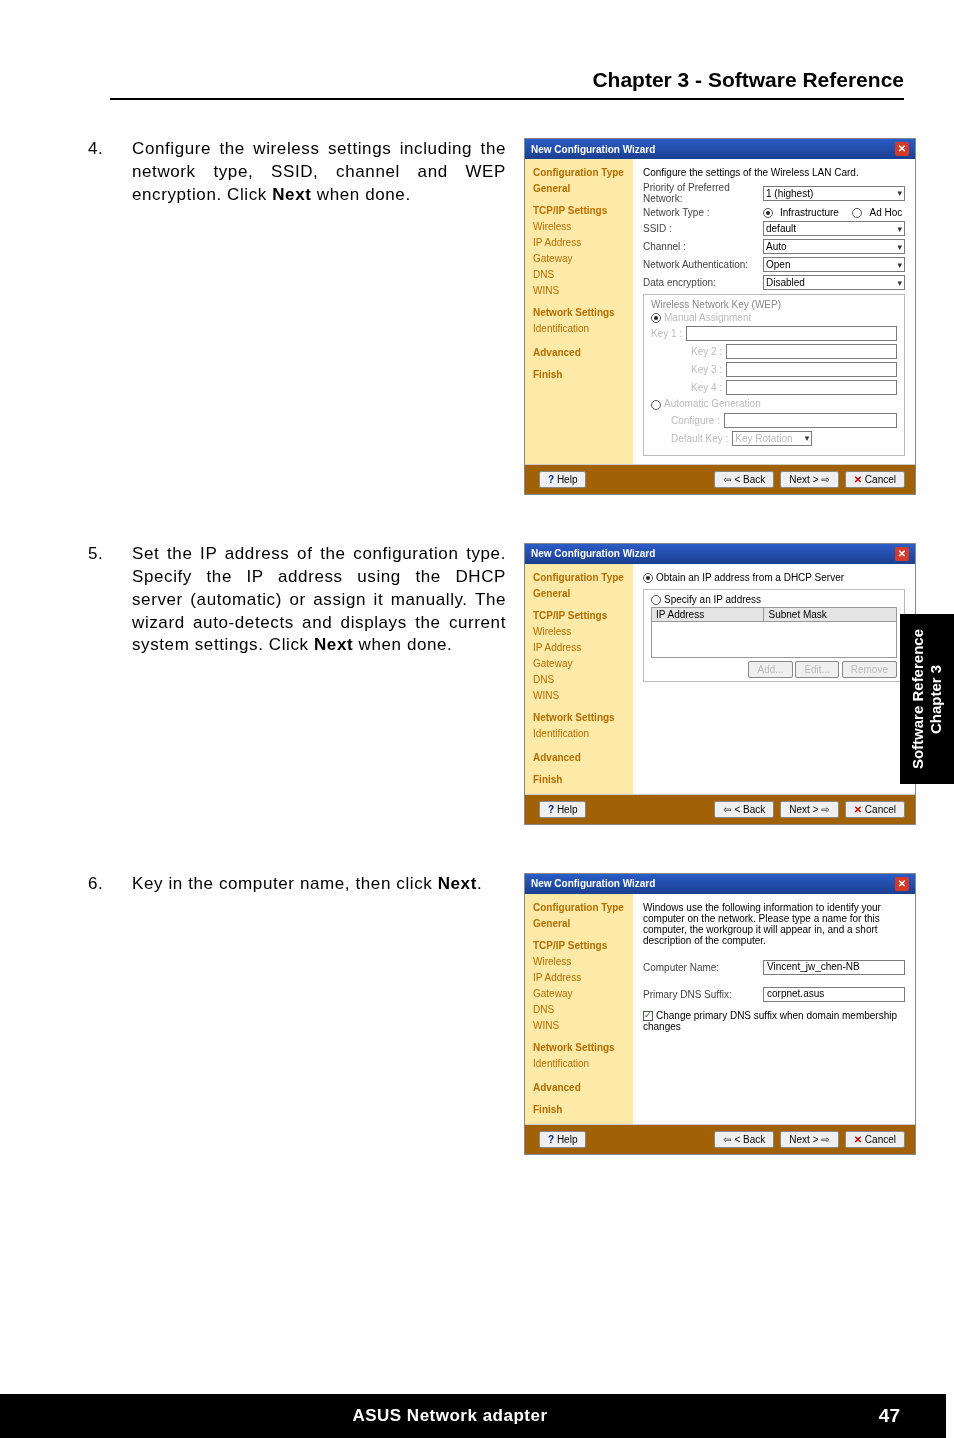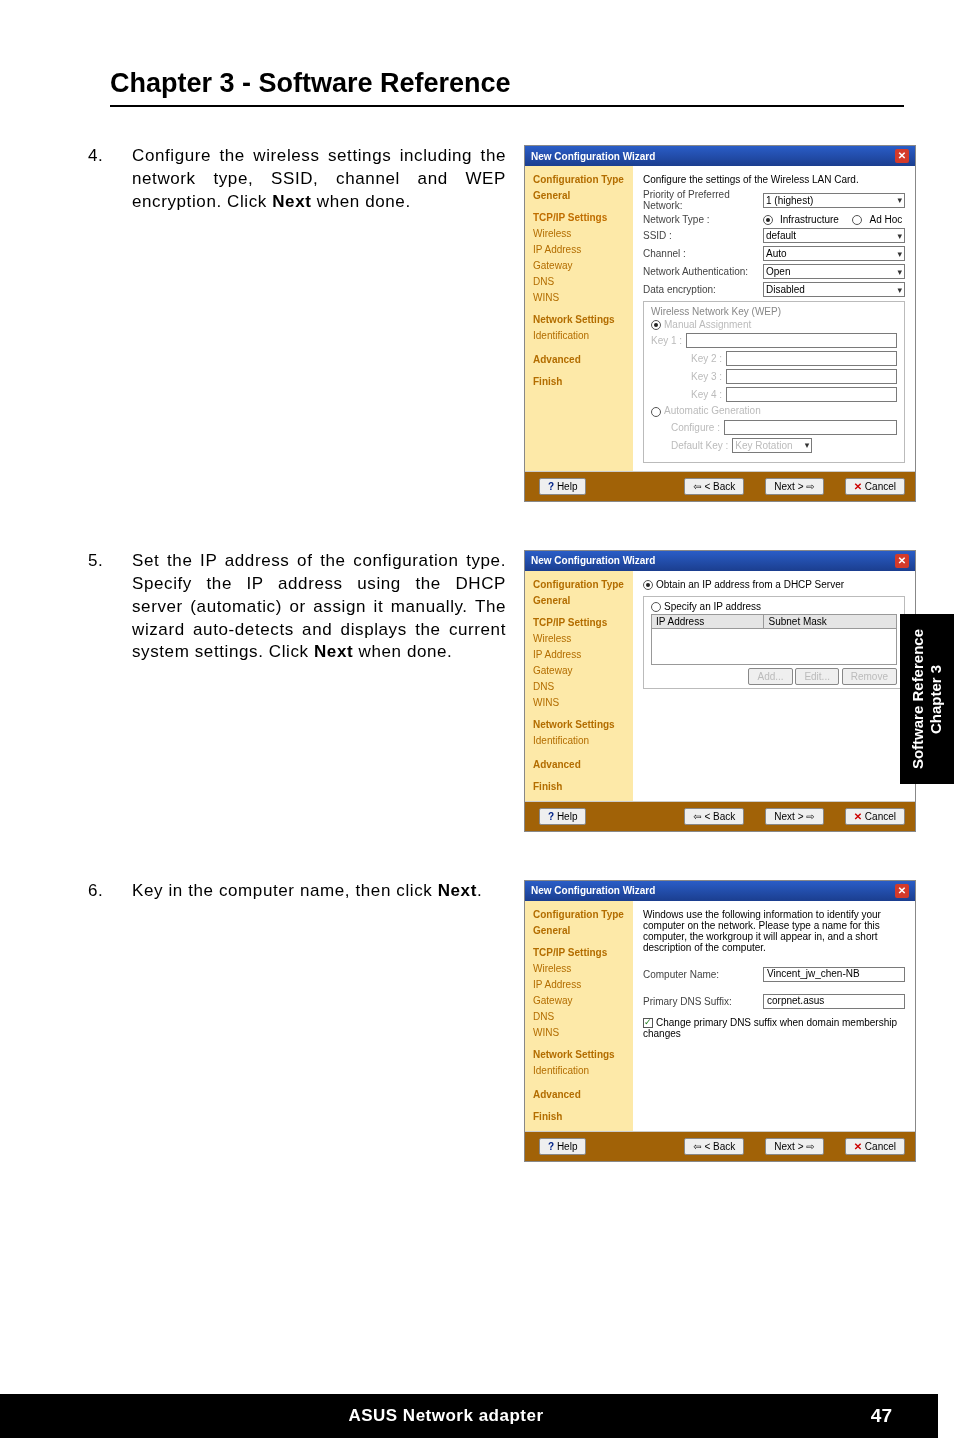--- a/index.html
+++ b/index.html
@@ -1,18 +1,18 @@
 <!DOCTYPE html>
 <html><head>
 <meta charset="utf-8">
 <style>
   * { margin: 0; padding: 0; box-sizing: border-box; }
   body { width: 954px; height: 1438px; background: #fff; font-family: Arial, Helvetica, sans-serif; position: relative; }
   .page { padding: 60px 50px 0 110px; }
-  .chapter-heading { text-align: left; font-size: 27px; font-weight: bold; margin: 8px 0 6px; }
+  .chapter-heading { text-align: right; font-size: 21px; font-weight: bold; margin: 8px 0 6px; }
   .hr { height: 2px; background: #000; margin-bottom: 38px; }
   .row { display: flex; gap: 18px; margin-bottom: 48px; align-items: flex-start; }
   .text-col { flex: 1; font-size: 17px; line-height: 1.35; letter-spacing: .6px; }
   .text-col .num { display: inline-block; width: 22px; }
   .text-col p { margin-left: 22px; text-indent: -22px; text-align: justify; }
   .bold { font-weight: bold; }
   .img-col { width: 380px; }
 
   .wiz { width: 392px; border: 1px solid #888; background: #a16207; font-size: 10px; }
   .wiz-title { background: linear-gradient(#2a5dc7,#1b3e8f); color: #fff; padding: 3px 6px; font-weight: bold; display: flex; justify-content: space-between; align-items: center; }
@@ -24,37 +24,37 @@
   .wiz-nav .itemB { color: #c06e00; font-weight: bold; }
   .wiz-content { flex: 1; background: #fff; padding: 8px 10px; }
   .row-line { display: flex; align-items: center; margin: 3px 0; font-size: 10px; gap: 4px; }
   .row-line .lbl { width: 116px; color: #444; }
   .sel { border: 1px solid #7a7a7a; background: #fff; height: 15px; font-size: 10px; padding: 0 2px; flex: 1; display: flex; justify-content: space-between; align-items: center; }
   .sel::after { content: "▾"; color: #333; font-size: 9px; }
   .inp { border: 1px solid #7a7a7a; background: #fff; height: 15px; flex: 1; font-size: 10px; padding: 0 3px; }
   .grp { border: 1px solid #bbb; margin-top: 4px; padding: 4px 7px 6px; }
   .grp-title { color: #888; font-size: 10px; margin-bottom: 2px; }
   .faint { color: #bbb; }
-  .wiz-footer { display: flex; justify-content: flex-end; gap: 21px; padding: 6px 10px; border-top: 1px solid #ccc; }
+  .wiz-footer { display: flex; justify-content: flex-end; gap: 6px; padding: 6px 10px; border-top: 1px solid #ccc; }
   .btn { border: 1px solid #888; background: #efefef; font-size: 10px; padding: 2px 8px; border-radius: 2px; }
   .btn.help { margin-right: auto; margin-left: 4px; }
   .btn .x { font-weight: bold; color: #c00; }
   .btn .q { font-weight: bold; color: #028; }
   .table { width: 100%; border: 1px solid #999; border-collapse: collapse; font-size: 10px; margin-top: 2px; }
   .table th { background: #e5e5e5; border: 1px solid #999; font-weight: normal; padding: 1px 4px; text-align: left; }
   .table td { height: 36px; }
   .radio { width: 10px; height: 10px; border: 1px solid #555; border-radius: 50%; display: inline-block; vertical-align: middle; margin-right: 3px; position: relative; }
   .radio.checked::after { content: ""; position: absolute; width: 4px; height: 4px; background: #222; border-radius: 50%; top: 2px; left: 2px; }
   .chk { width: 10px; height: 10px; border: 1px solid #555; display: inline-block; vertical-align: middle; margin-right: 3px; position: relative; }
   .chk.checked::after { content: "✓"; position: absolute; font-size: 9px; top: -2px; left: 0; color: #1a7a1a; }
 
   .side-tab { position: absolute; right: 0; top: 614px; width: 54px; height: 170px; background: #000; color: #fff; display: flex; flex-direction: row; align-items: center; justify-content: center; }
   .side-tab span { writing-mode: vertical-rl; transform: rotate(180deg); font-size: 15px; font-weight: bold; line-height: 1.2; text-align: center; }
 
-  .footer-bar { position: absolute; bottom: 0; left: 0; right: 16px; height: 44px; background: #000; color: #fff; display: flex; align-items: center; padding: 0 46px 0 0; }
+  .footer-bar { position: absolute; bottom: 0; left: 0; right: 8px; height: 44px; background: #000; color: #fff; display: flex; align-items: center; padding: 0 46px 0 0; }
   .footer-bar .title { flex: 1; text-align: center; font-weight: bold; font-size: 17px; letter-spacing: .5px; }
   .footer-bar .page-num { position: absolute; right: 46px; font-weight: bold; font-size: 19px; }
 </style>
 </head>
 <body>
 
 <div class="page">
   <div class="chapter-heading">Chapter 3 - Software Reference</div>
   <div class="hr"></div>
 

